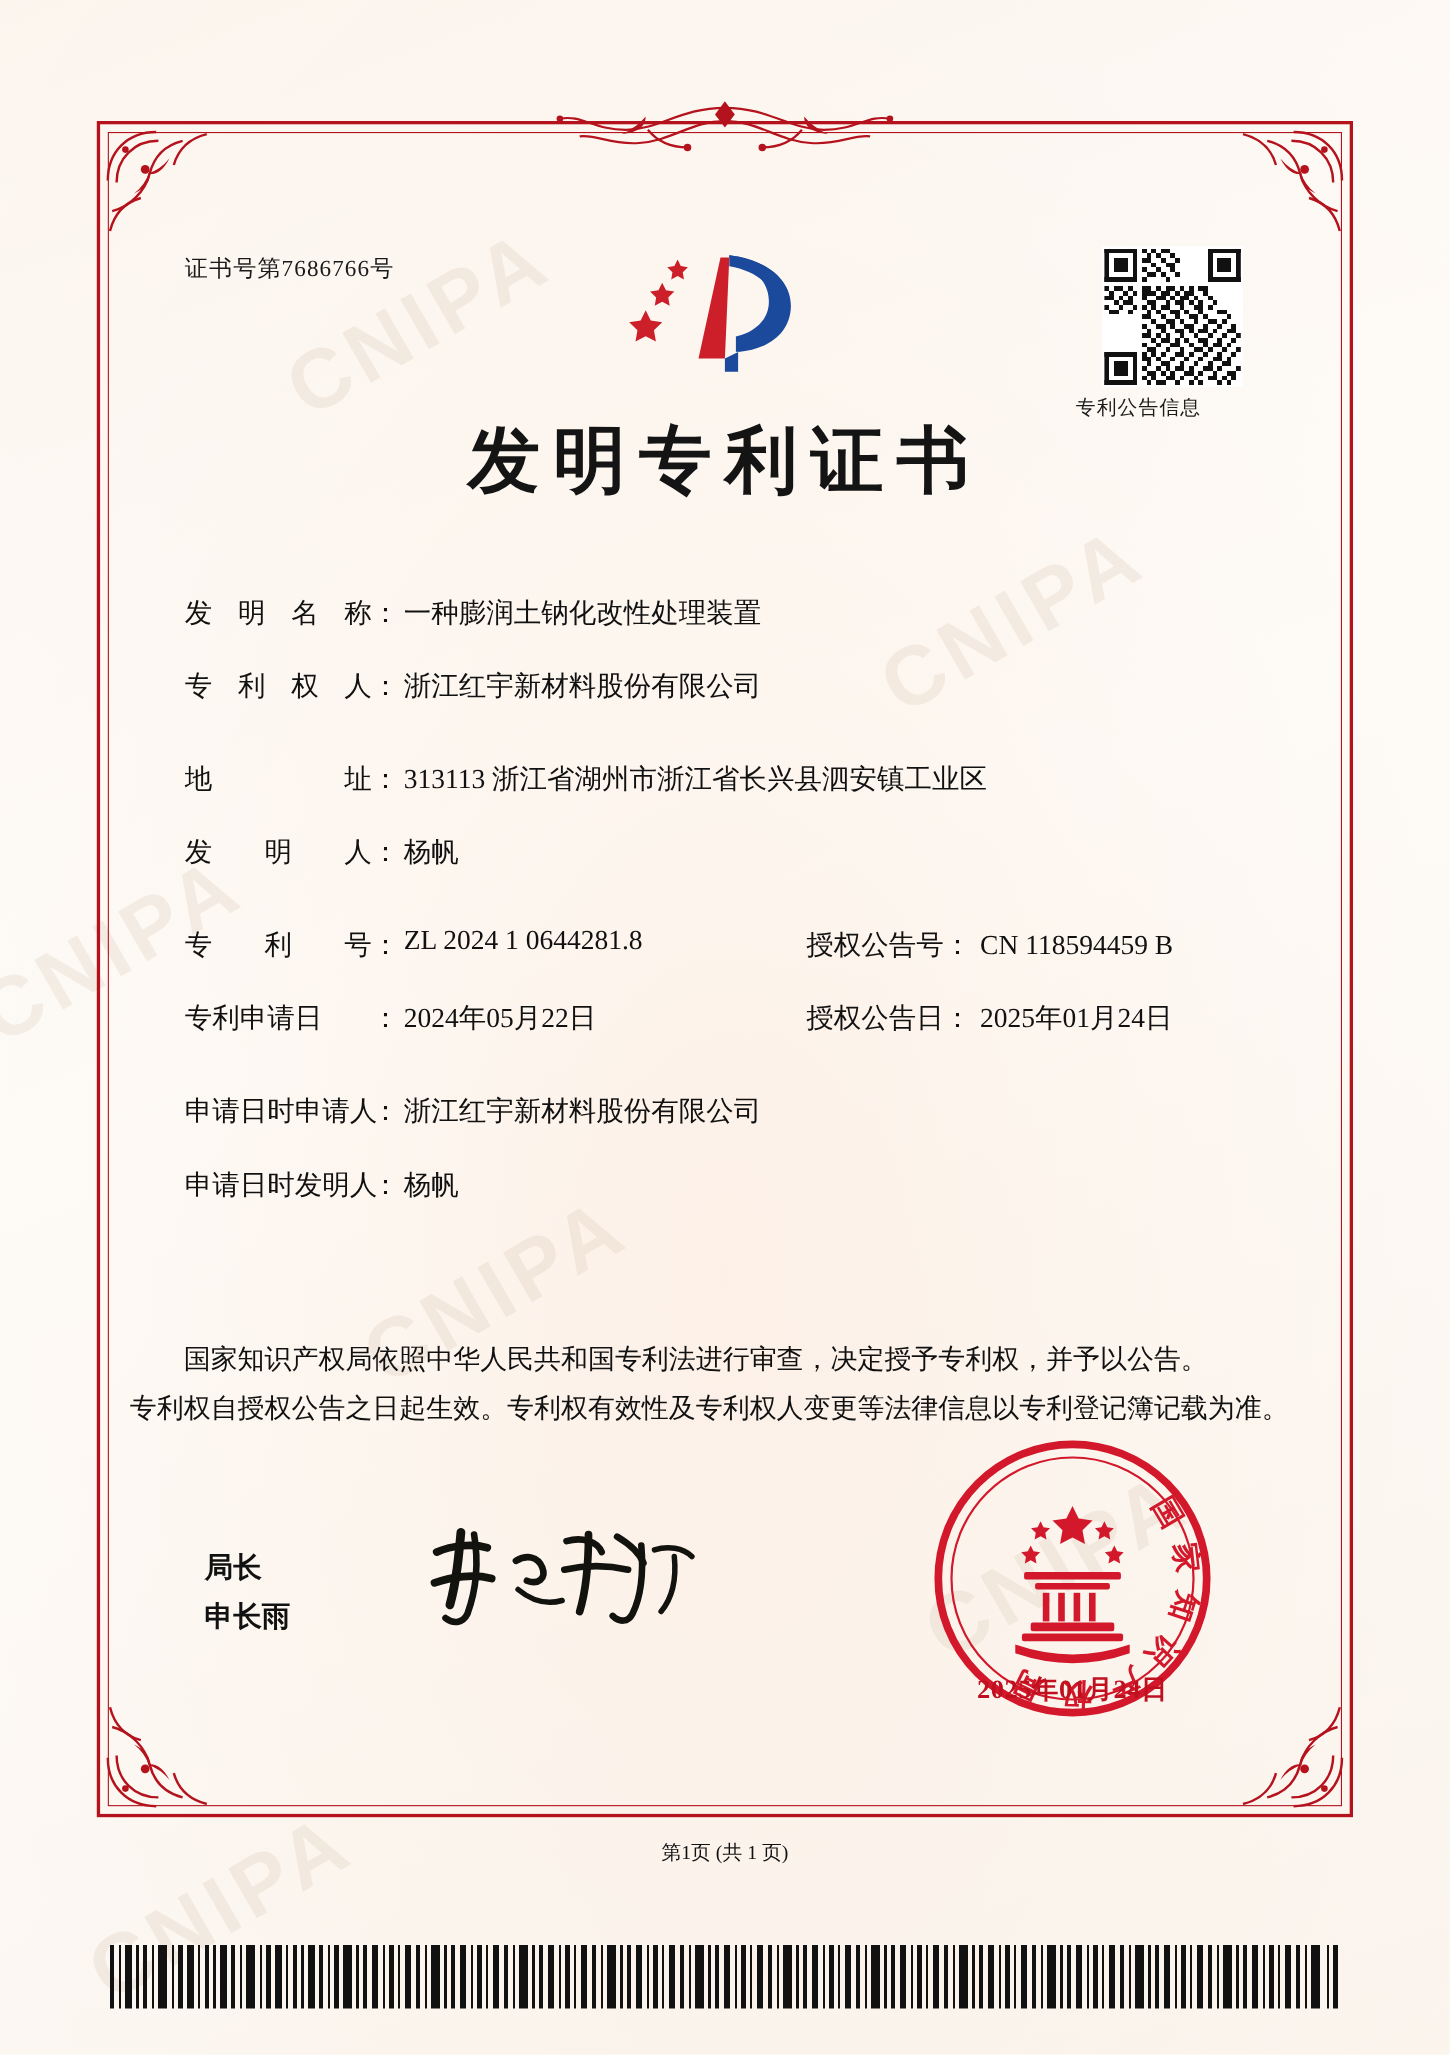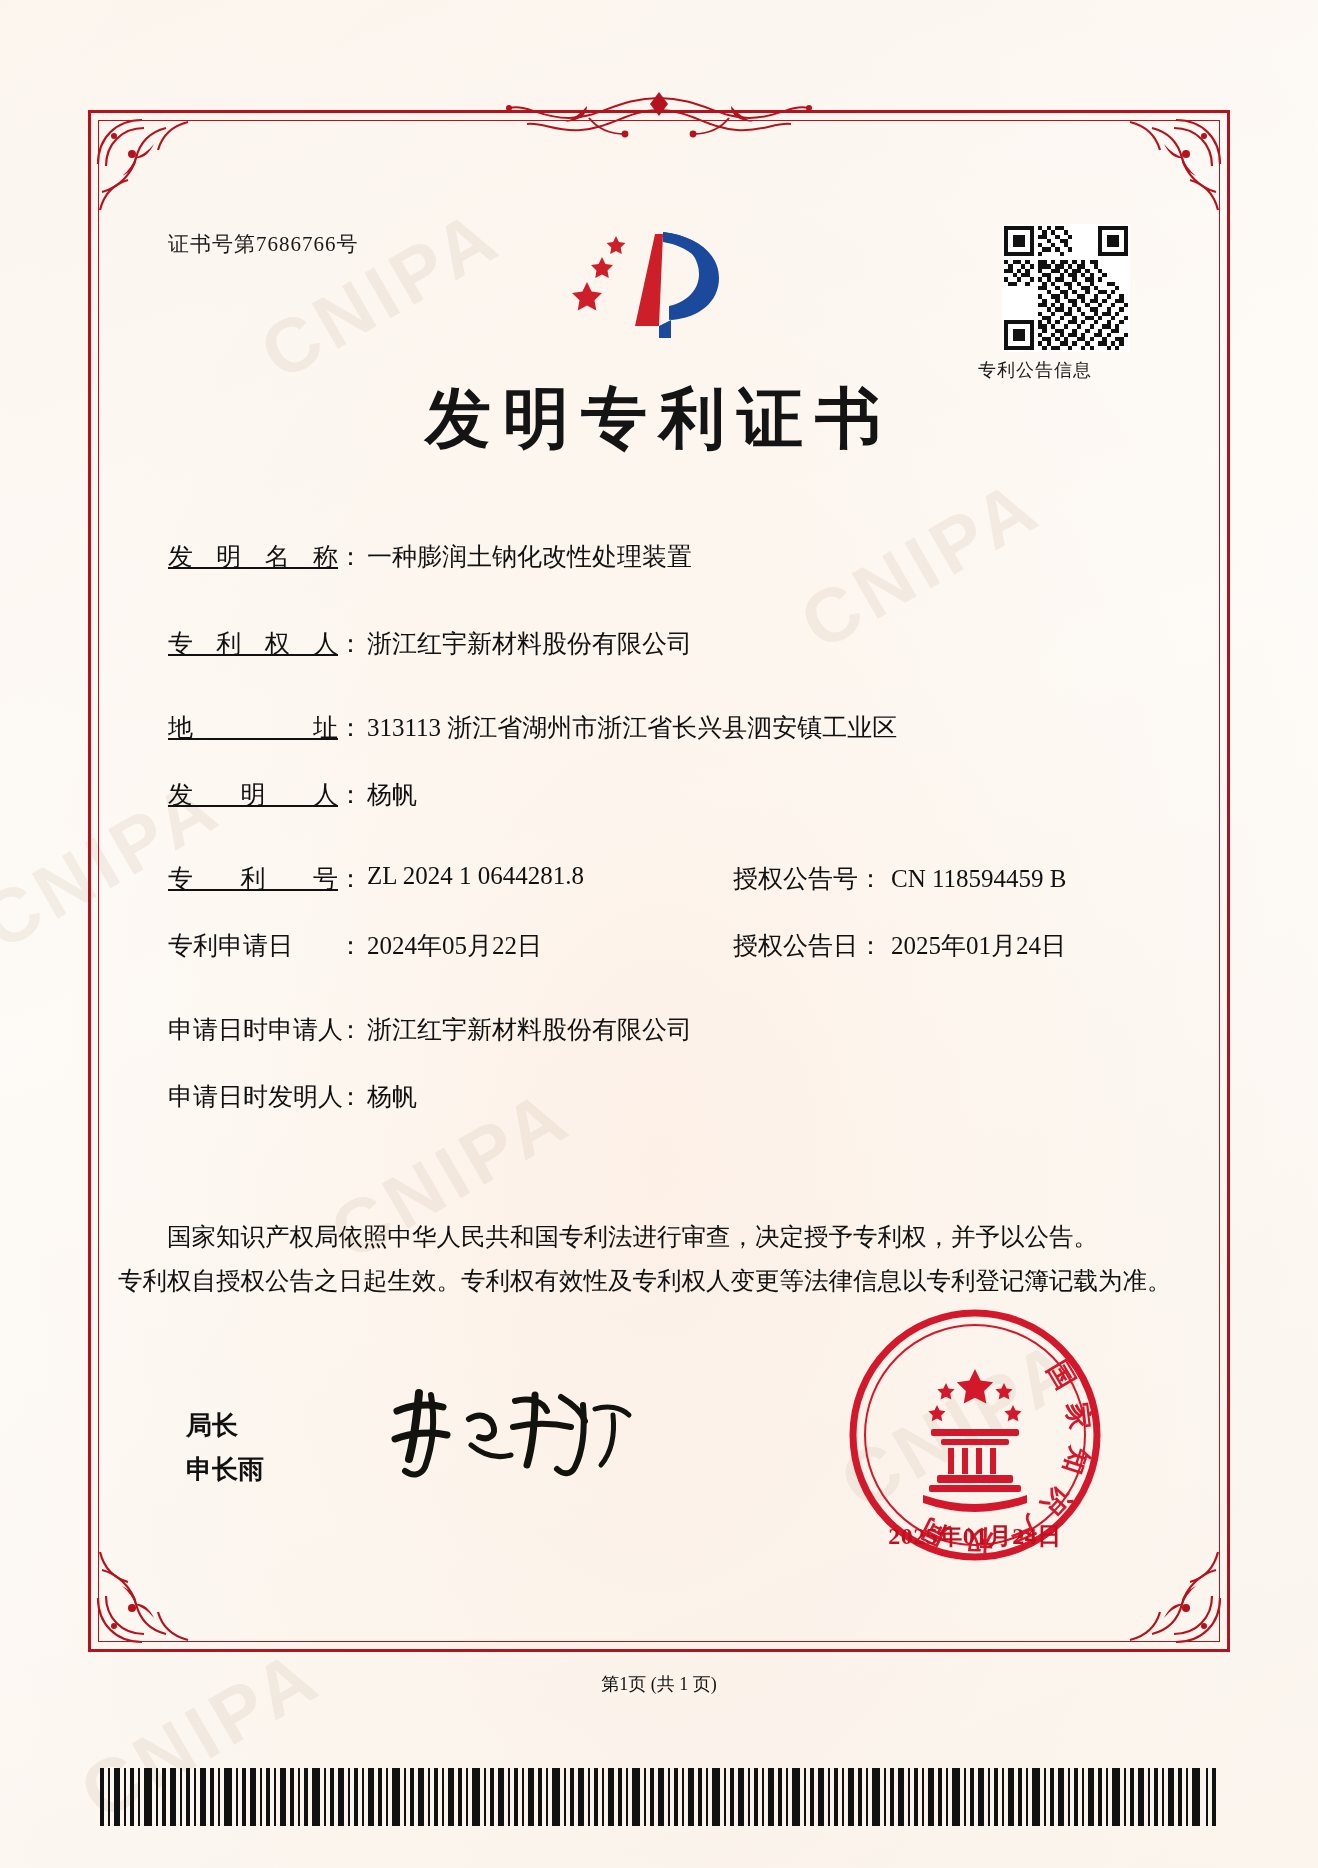--- a/index.html
+++ b/index.html
@@ -155,21 +155,20 @@
     font-size: 25px;
     color: #111;
     white-space: nowrap;
   }
   .f-label {
     display: inline-block;
     width: 170px;
     text-align: justify;
     text-align-last: justify;
     vertical-align: top;
-    text-decoration: underline;
   }
   .f-label-plain {
     display: inline-block;
     width: 170px;
     vertical-align: top;
   }
   .f-colon { display: inline-block; vertical-align: top; }
   .f-value { display: inline-block; vertical-align: top; padding-left: 4px; }
 
   .col2 {
@@ -582,21 +581,21 @@
   </div>
 
   <div class="title">发明专利证书</div>
 
   <div class="fields">
 
     <div class="field-row">
       <span class="f-label">发明名称</span><span class="f-colon">：</span><span class="f-value">一种膨润土钠化改性处理装置</span>
     </div>
 
-    <div class="field-row" style="height:84px;margin-top:20px;">
+    <div class="field-row" style="height:84px;">
       <span class="f-label">专利权人</span><span class="f-colon">：</span><span class="f-value">浙江红宇新材料股份有限公司</span>
     </div>
 
     <div class="field-row">
       <span class="f-label">地址</span><span class="f-colon">：</span><span class="f-value">313113 浙江省湖州市浙江省长兴县泗安镇工业区</span>
     </div>
 
     <div class="field-row" style="height:84px;">
       <span class="f-label">发明人</span><span class="f-colon">：</span><span class="f-value">杨帆</span>
     </div>

